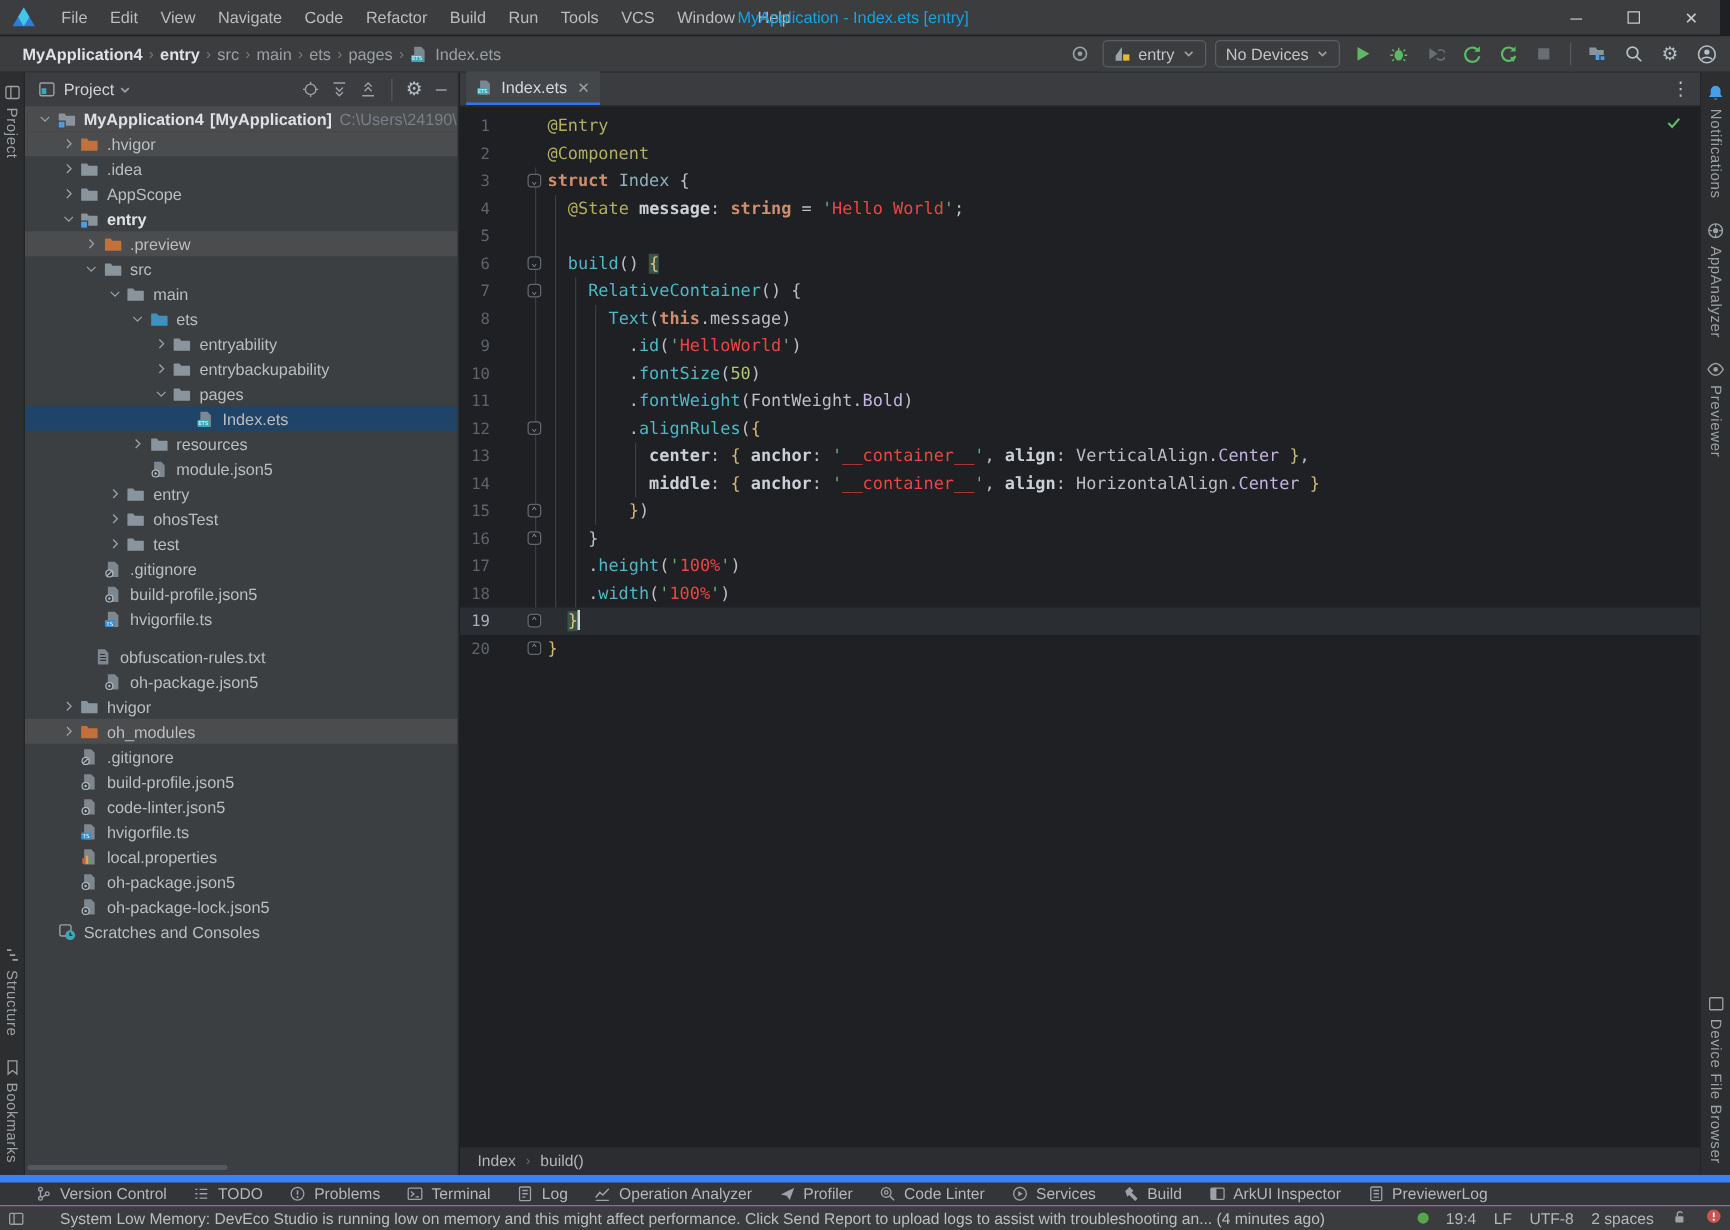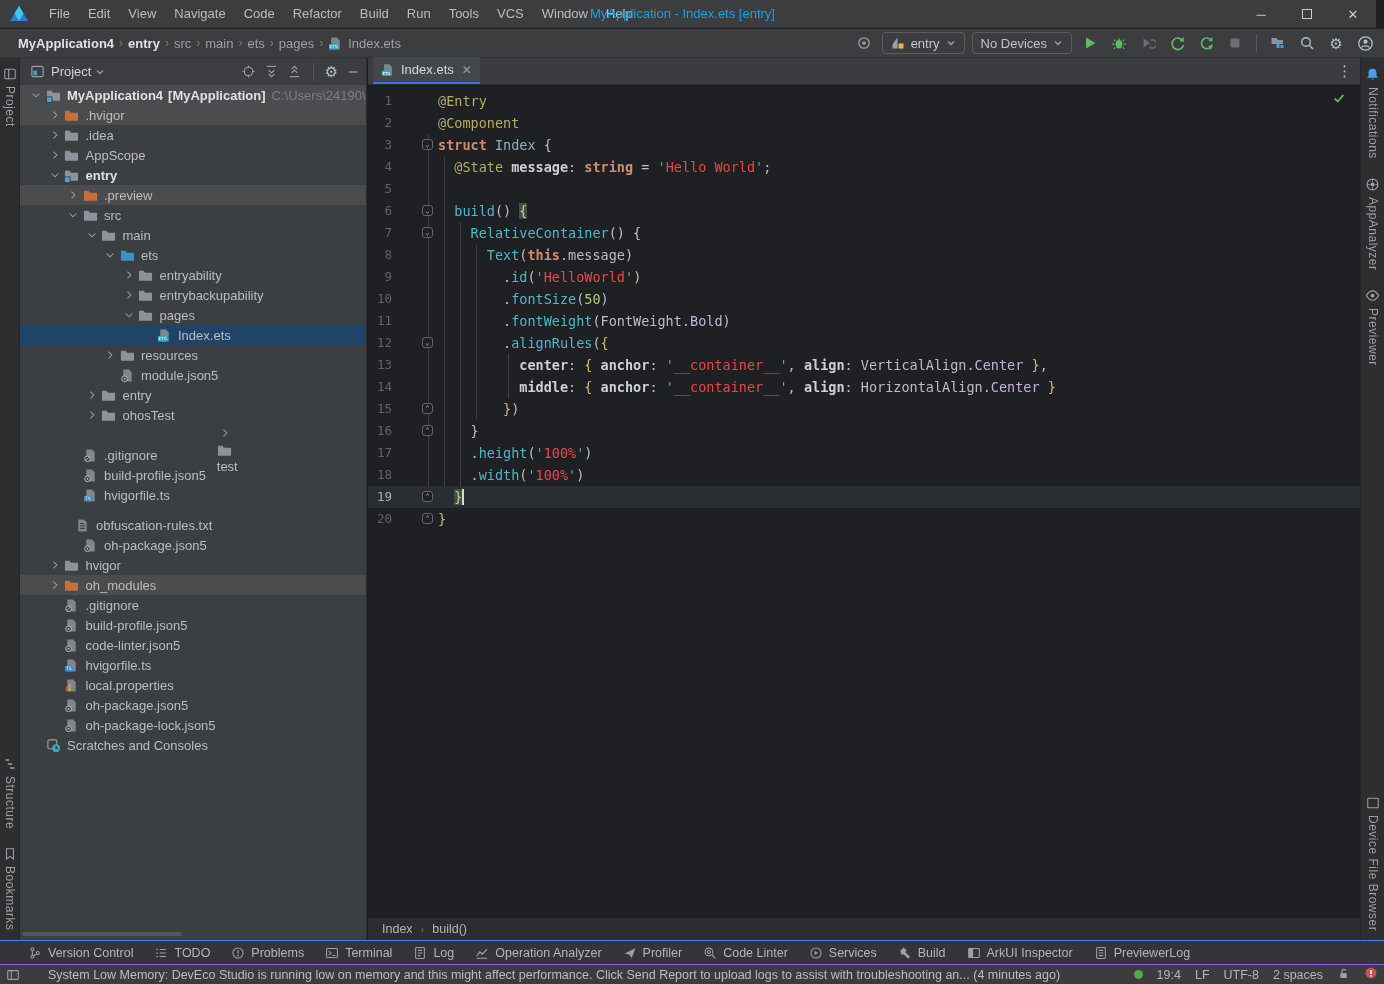--- a/index.html
+++ b/index.html
@@ -68,21 +68,21 @@
   .f{color:#4EB8C6;} .q{color:#6AAB73;} .s{color:#ef4444;} .n{color:#AFC96E;}
   .p{color:#CDD0D6;font-weight:bold;} .t{color:#BCBEC4;} .y{color:#D5B778;}
   .e{color:#C3B2DD;} .h{color:#DCC87A;background:#3B5246;}
   .caret { display:inline-block; width:1.5px; height:16px; background:#D6D8DC; vertical-align:-3px; }
   .guide { position:absolute; width:1px; background:#3A3D41; }
   .check-ok { position:absolute; right:14px; top:33px; }
   .crumbbar { position:absolute; left:0; top:860px; width:992px; height:22px; background:#2B2D30; display:flex; align-items:center; padding-left:14px; font-size:12.5px; color:#B4B6BA; gap:8px; }
   .crumbbar .sep { color:#6F7276; font-size:11px; }
 
   
-  .bottombar { position:absolute; left:0; top:940px; width:1384px; height:24px; background:#333538; border-top:1px solid #3b82f6; display:flex; align-items:center; padding-left:28px; gap:21px; }
+  .bottombar { position:absolute; left:0; top:940px; width:1384px; height:24px; background:#333538; border-top:6px solid #3b82f6; display:flex; align-items:center; padding-left:28px; gap:21px; }
   .bitem { display:flex; align-items:center; gap:6px; color:#B4B6BA; font-size:12.5px; }
   .statusbar { position:absolute; left:0; top:964px; width:1384px; height:20px; background:#3A3C3E; border-top:1px solid #8b5cf6; display:flex; align-items:center; font-size:12.5px; color:#B4B6BA; }
   .status-msg { margin-left:28px; color:#BBBDBF; }
   .status-right { position:absolute; right:6px; display:flex; align-items:center; gap:14px; }
   .green-dot { width:9px; height:9px; border-radius:50%; background:#57A64A; }
   .status-layout-icon { margin-left:6px; display:flex; }
 </style>
 </head>
 <body>
 
@@ -549,21 +549,21 @@
               <path d="M6 3.5 L10.5 8 L6 12.5" stroke="#9DA0A4" stroke-width="1.4"></path>
             </svg>
           </span>
           <span class="tr-icon">
             <svg width="15" height="15" viewBox="0 0 16 16" fill="none">
               <path d="M1.5 3 h4.4 l1.5 2 h7.1 a.5.5 0 0 1 .5.5 V13 a.5.5 0 0 1-.5.5 H1.5 A.5.5 0 0 1 1 13 V3.5 A.5.5 0 0 1 1.5 3 Z" fill="#8A949C"></path>
             </svg>
           </span>
           <span class="tr-label">ohosTest</span>
         </div>
-        <div class="tree-row" style="padding-left: 63.5px; flex-direction: column;">
+        <div class="tree-row" style="padding-left: 63.5px;">
           <span class="tr-chev">
             <svg width="12" height="12" viewBox="0 0 16 16" fill="none">
               <path d="M6 3.5 L10.5 8 L6 12.5" stroke="#9DA0A4" stroke-width="1.4"></path>
             </svg>
           </span>
           <span class="tr-icon">
             <svg width="15" height="15" viewBox="0 0 16 16" fill="none">
               <path d="M1.5 3 h4.4 l1.5 2 h7.1 a.5.5 0 0 1 .5.5 V13 a.5.5 0 0 1-.5.5 H1.5 A.5.5 0 0 1 1 13 V3.5 A.5.5 0 0 1 1.5 3 Z" fill="#8A949C"></path>
             </svg>
           </span>

